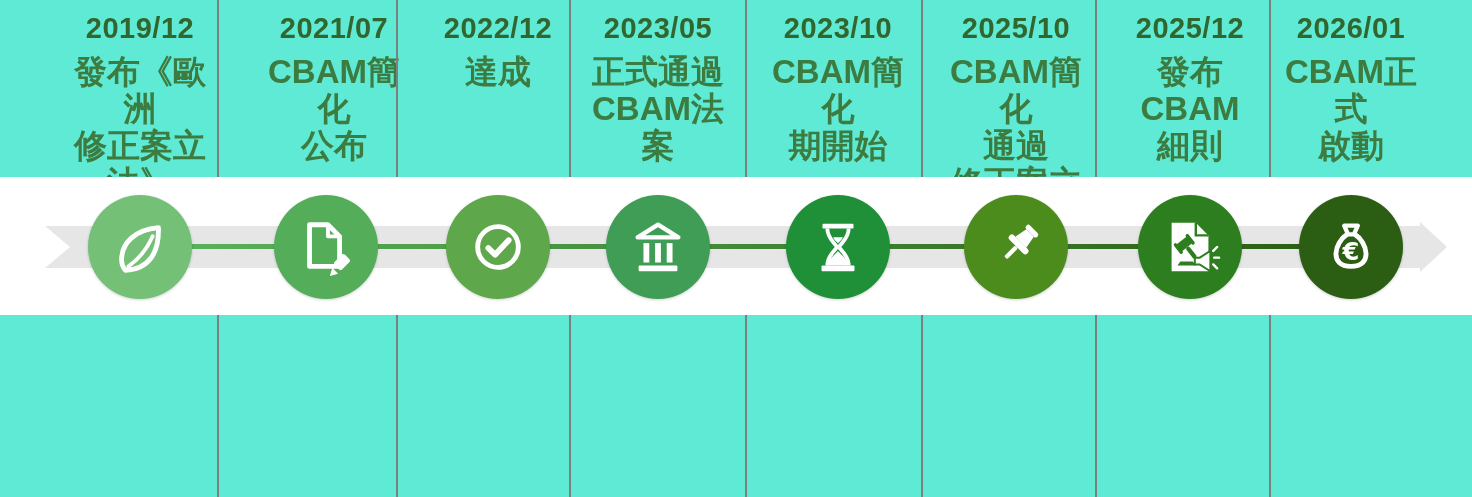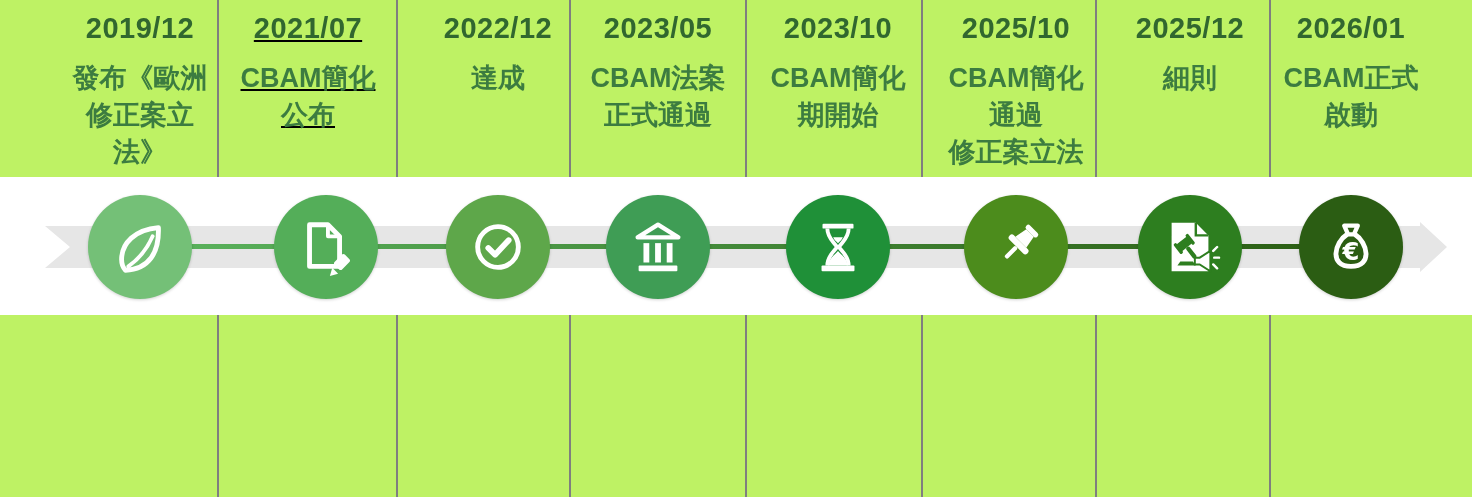--- a/index.html
+++ b/index.html
@@ -3,21 +3,21 @@
 <meta charset="utf-8">
 <style>
   html,body{margin:0;padding:0;background:#000;}
   .stage{
     position:relative;width:1472px;height:497px;background:#000;overflow:hidden;
     font-family:"Liberation Sans","DejaVu Sans",sans-serif;
     --date-color:#31672f;--desc-color:#3c7c40;--divider-color:#7f7f7f;
   }
   .milestone-column{position:absolute;top:0;width:160px;text-align:center;}
   .milestone-date{font-size:29px;font-weight:700;letter-spacing:.5px;padding-top:12px;color:var(--date-color);}
-  .milestone-description{margin-top:15px;font-size:27px;font-weight:700;line-height:37px;color:var(--desc-color);}
+  .milestone-description{margin-top:8px;font-size:33px;font-weight:700;line-height:37px;color:var(--desc-color);}
   .desc-line{display:block;}
   .timeline-band{position:absolute;left:0;top:177px;width:1472px;height:138px;background:#fff;}
   .timeline-arrow-ribbon{
     position:absolute;left:45px;top:45px;width:1402px;height:50px;background:#e6e6e6;
     clip-path:polygon(0 4px,1375px 4px,1375px 0,1402px 25px,1375px 50px,1375px 46px,0 46px,25px 25px);
   }
   .timeline-connector-line{position:absolute;left:140px;top:67px;width:1211px;height:5px;border-radius:3px;}
   .timeline-node{
     position:absolute;top:18px;width:104px;height:104px;border-radius:50%;
     display:flex;align-items:center;justify-content:center;
@@ -25,67 +25,68 @@
   }
   .node-icon{display:block;width:62px;height:62px;}
   .node-icon svg{width:62px;height:62px;display:block;}
   .column-divider{position:absolute;width:2px;background:var(--divider-color);}
   .divider-top{top:0;height:177px;}
   .divider-bottom{top:315px;height:182px;}
 </style>
 </head>
 <body style="background: rgb(0, 0, 0);">
 
-<div class="stage" style="--date-color: #31672f; --desc-color: #3c7c40; --divider-color: #7f7f7f; background: #bef264;">
+<div class="stage" style="--date-color: #31672f; --desc-color: #3c7c40; --divider-color: #7f7f7f; background: #5eead4;">
   <div id="labels-layer">
       <div class="milestone-column" style="left: 60px; width: 160px;">
     <div class="milestone-date">2019/12</div>
     <div class="milestone-description">
           <span class="desc-line">發布《歐洲</span>
           <span class="desc-line">修正案立法》</span>
         </div>
   </div>
-      <div class="milestone-column" style="left: 228px; width: 160px; text-decoration: underline;">
+      <div class="milestone-column" style="left: 254px; width: 160px;">
     <div class="milestone-date">2021/07</div>
     <div class="milestone-description">
           <span class="desc-line">CBAM簡化</span>
           <span class="desc-line">公布</span>
         </div>
   </div>
       <div class="milestone-column" style="left: 418px; width: 160px;">
     <div class="milestone-date">2022/12</div>
     <div class="milestone-description">
           <span class="desc-line">達成</span>
         </div>
   </div>
       <div class="milestone-column" style="left: 578px; width: 160px;">
     <div class="milestone-date">2023/05</div>
     <div class="milestone-description">
+          <span class="desc-line">正式通過</span>
           <span class="desc-line">CBAM法案</span>
-          <span class="desc-line">正式通過</span>
         </div>
   </div>
       <div class="milestone-column" style="left: 758px; width: 160px;">
     <div class="milestone-date">2023/10</div>
     <div class="milestone-description">
           <span class="desc-line">CBAM簡化</span>
           <span class="desc-line">期開始</span>
         </div>
   </div>
       <div class="milestone-column" style="left: 936px; width: 160px;">
     <div class="milestone-date">2025/10</div>
     <div class="milestone-description">
           <span class="desc-line">CBAM簡化</span>
           <span class="desc-line">通過</span>
           <span class="desc-line">修正案立法</span>
         </div>
   </div>
       <div class="milestone-column" style="left: 1110px; width: 160px;">
     <div class="milestone-date">2025/12</div>
     <div class="milestone-description">
+          <span class="desc-line">發布CBAM</span>
           <span class="desc-line">細則</span>
         </div>
   </div>
       <div class="milestone-column" style="left: 1271px; width: 160px;">
     <div class="milestone-date">2026/01</div>
     <div class="milestone-description">
           <span class="desc-line">CBAM正式</span>
           <span class="desc-line">啟動</span>
         </div>
   </div>

